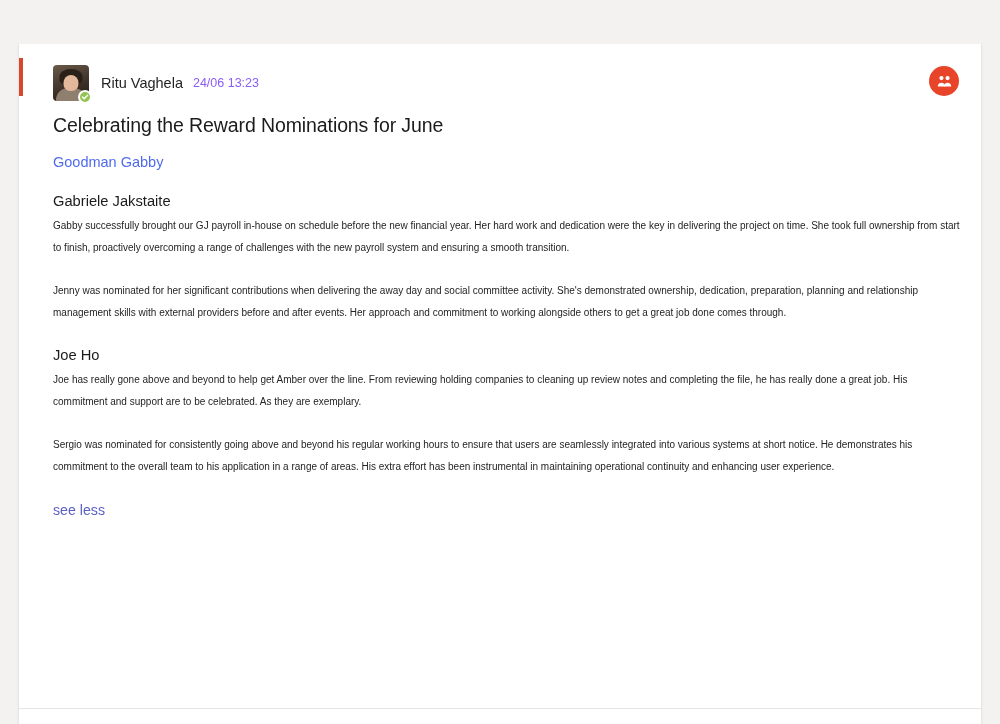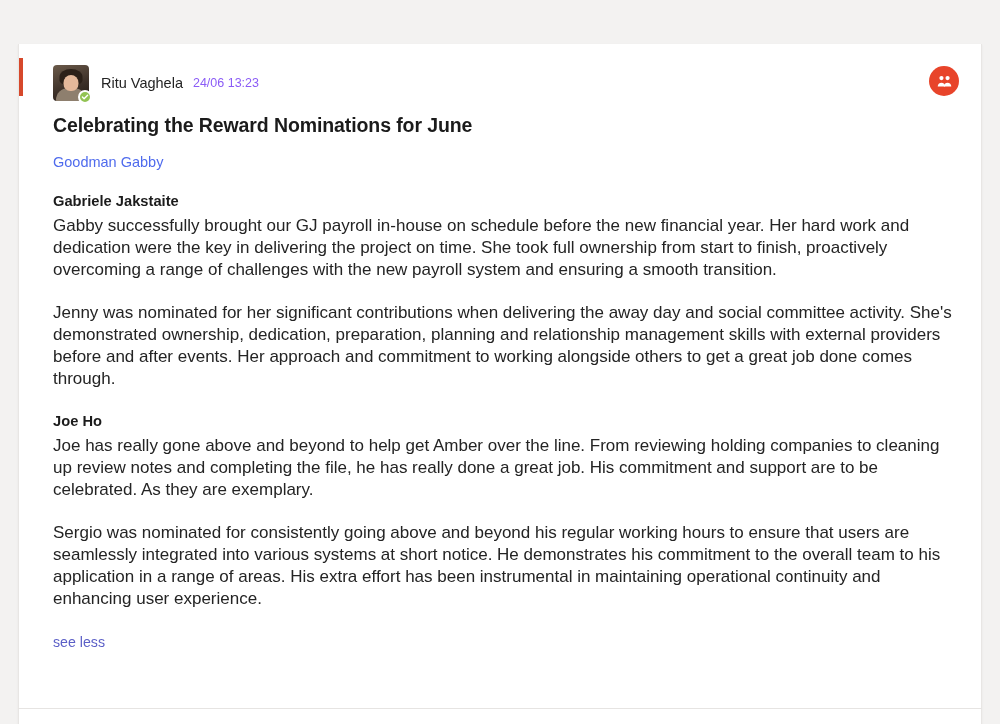--- a/index.html
+++ b/index.html
@@ -130,21 +130,21 @@
   }
   .community-badge svg { display: block; }
   .post-body {
     position: absolute;
     left: 34px;
     top: 68px;
     width: 910px;
   }
   .post-title {
     font-size: 19.5px;
-    font-weight: bold;
+    font-weight: normal;
     color: #1b1b1b;
     letter-spacing: -0.1px;
     margin: 0 0 0 0;
     line-height: 26px;
   }
   .company-link {
     display: block;
     margin-top: 16px;
     font-size: 14.5px;
     color: #4f6bed;
@@ -156,27 +156,27 @@
     margin-top: 23px;
     font-size: 14.7px;
     color: #242424;
     line-height: 22px;
   }
   .nominee {
     margin-top: 21px;
   }
   .nominee-name {
     font-size: 14.7px;
-    font-weight: bold;
+    font-weight: normal;
     color: #1b1b1b;
     line-height: 21px;
     margin-bottom: 3px;
   }
   .nominee-text {
-    font-size: 17px;
+    font-size: 10px;
     color: #242424;
     line-height: 22px;
   }
   .closing-para {
     margin-top: 24px;
     font-size: 14.7px;
     color: #242424;
     line-height: 22px;
   }
   .see-less {

